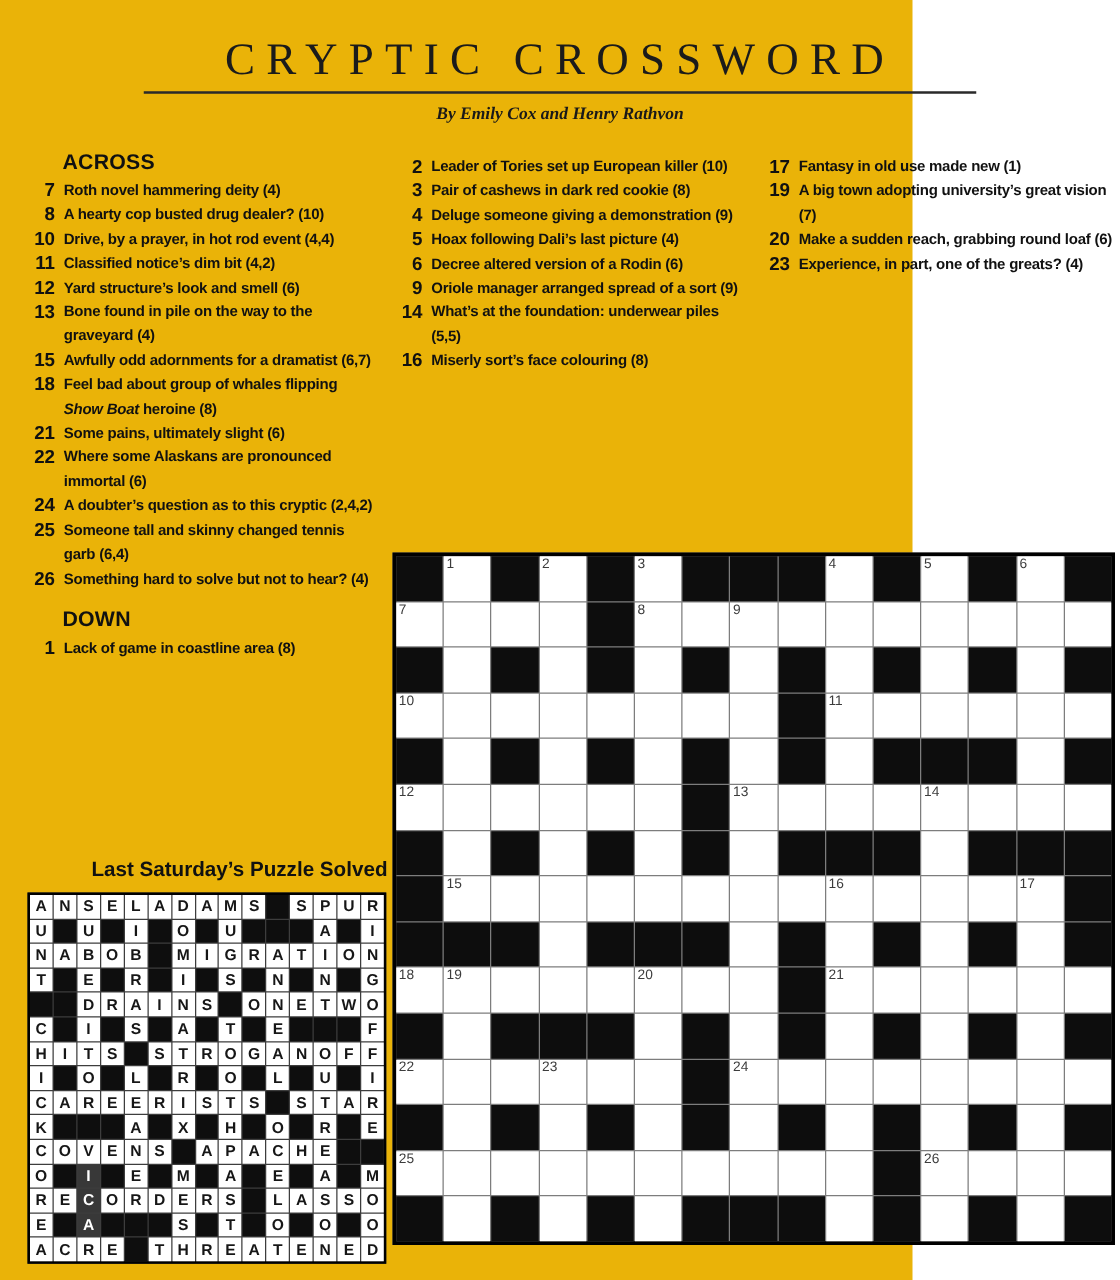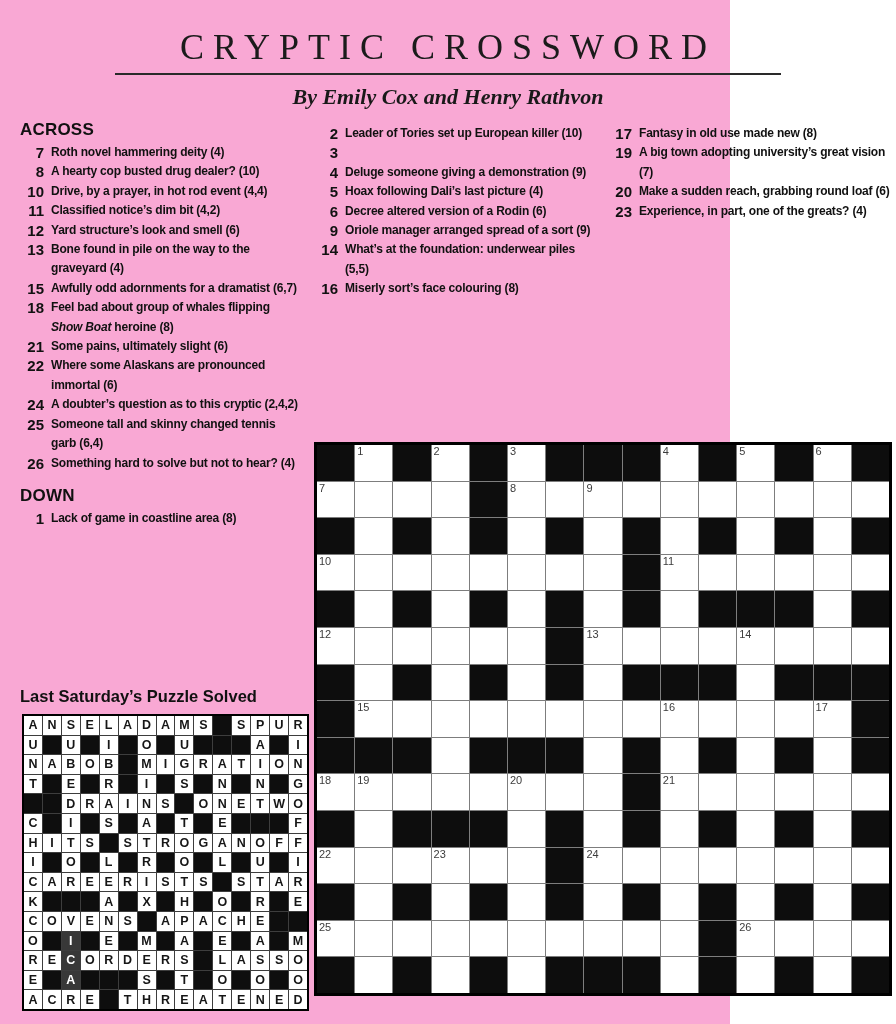--- a/index.html
+++ b/index.html
@@ -1,56 +1,56 @@
 <!DOCTYPE html>
 <html><head>
 <meta charset="utf-8">
 <style>
   * { margin:0; padding:0; box-sizing:border-box; }
   html,body { width:896px; height:1024px; background:#fff; overflow:hidden;
               font-family:"Liberation Sans", sans-serif; }
-  #page { position:relative; width:730px; height:1024px; background:#f9a8d4; color:#151515; }
+  #page { position:relative; width:730px; height:1024px; background:#eab308; color:#151515; }
 
   
   .title { position:absolute; top:26px; left:0; width:896px; text-align:center;
            font-family:"Liberation Serif", serif; font-size:36px; font-weight:400;
            letter-spacing:9px; color:#1b1b1b; white-space:nowrap; }
   .rule { position:absolute; top:73px; left:115px; width:666px; height:2px; background:#2a2a2a; }
   .byline { position:absolute; top:84px; left:0; width:896px; text-align:center;
             font-family:"Liberation Serif", serif; font-style:italic; font-weight:700;
-            font-size:22px; color:#191919; }
+            font-size:14px; color:#191919; }
 
   
   .cluecol { position:absolute; }
   #col1 { left:20px;  top:120px; width:282px; }
   #col2 { left:314px; top:124px; width:286px; }
   #col3 { left:608px; top:124px; width:286px; }
   .sec-head { font-size:17px; font-weight:700; letter-spacing:0.2px;
-              margin-bottom:3px; color:#111; }
+              margin-left:30px; margin-bottom:3px; color:#111; }
   .sec-head.down-head { margin-top:13px; }
   ul.clues { list-style:none; }
   li.clue { display:flex; align-items:flex-start; }
   .clue-num { flex:none; width:24px; text-align:right; margin-right:7px;
               font-size:15px; font-weight:700; line-height:19.4px; color:#111; }
   .clue-text { flex:1; font-size:12px; font-weight:700; line-height:19.4px;
                letter-spacing:-0.2px; color:#111; }
   .clue-text i { }
 
   
   #main-grid { position:absolute; left:314px; top:442px; width:578px; height:554px;
                border:3px solid #000; background:#7d7d7d;
                display:grid; grid-template-columns:repeat(15,1fr);
                grid-template-rows:repeat(15,1fr); gap:1px; }
   #main-grid .cell { position:relative; background:#fff; }
   #main-grid .cell.black { background:#0d0d0d; }
   #main-grid .cell .num { position:absolute; top:0px; left:2px;
                           font-size:11px; line-height:13px; color:#3c3c3c; font-weight:400; }
 
   
-  .solved-label { position:absolute; left:20px; top:687px; width:290px; text-align:left;
+  .solved-label { position:absolute; left:20px; top:687px; width:290px; text-align:right;
                   font-size:16.5px; font-weight:700; color:#111; }
   #mini-grid { position:absolute; left:22px; top:714px; width:287px; height:297px;
                border:2.5px solid #000; background:#3d3d3d;
                display:grid; grid-template-columns:repeat(15,1fr);
                grid-template-rows:repeat(15,1fr); gap:1px; }
   #mini-grid .cell { background:#fff; display:flex; align-items:center; justify-content:center;
                      font-size:12.5px; font-weight:700; color:#161616; }
   #mini-grid .cell.black { background:#0e0e0e; }
   #mini-grid .cell.shaded { background:#383838; color:#fff; }
 </style>
@@ -129,20 +129,21 @@
   </div>
 
   <div class="cluecol" id="col2">
     <ul class="clues" id="down-list-2">
         <li class="clue">
           <span class="clue-num">2</span>
           <span class="clue-text"><span>Leader of Tories set up European killer (10)</span></span>
         </li>
         <li class="clue">
           <span class="clue-num">3</span>
+          <span class="clue-text"><span>Pair of cashews in dark red cookie (8)</span></span>
         </li>
         <li class="clue">
           <span class="clue-num">4</span>
           <span class="clue-text"><span>Deluge someone giving a demonstration (9)</span></span>
         </li>
         <li class="clue">
           <span class="clue-num">5</span>
           <span class="clue-text"><span>Hoax following Dali’s last picture (4)</span></span>
         </li>
         <li class="clue">
@@ -161,21 +162,21 @@
           <span class="clue-num">16</span>
           <span class="clue-text"><span>Miserly sort’s face colouring (8)</span></span>
         </li>
       </ul>
   </div>
 
   <div class="cluecol" id="col3">
     <ul class="clues" id="down-list-3">
         <li class="clue">
           <span class="clue-num">17</span>
-          <span class="clue-text"><span>Fantasy in old use made new (8)</span></span>
+          <span class="clue-text"><span>Fantasy in old use made new (1)</span></span>
         </li>
         <li class="clue">
           <span class="clue-num">19</span>
           <span class="clue-text"><span>A big town adopting university’s great vision (7)</span></span>
         </li>
         <li class="clue">
           <span class="clue-num">20</span>
           <span class="clue-text"><span>Make a sudden reach, grabbing round loaf (6)</span></span>
         </li>
         <li class="clue">

